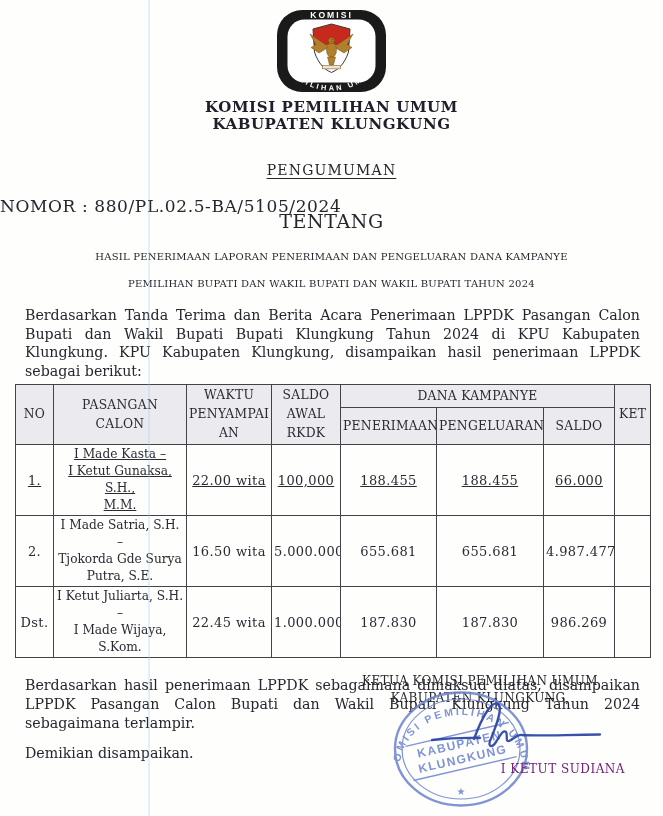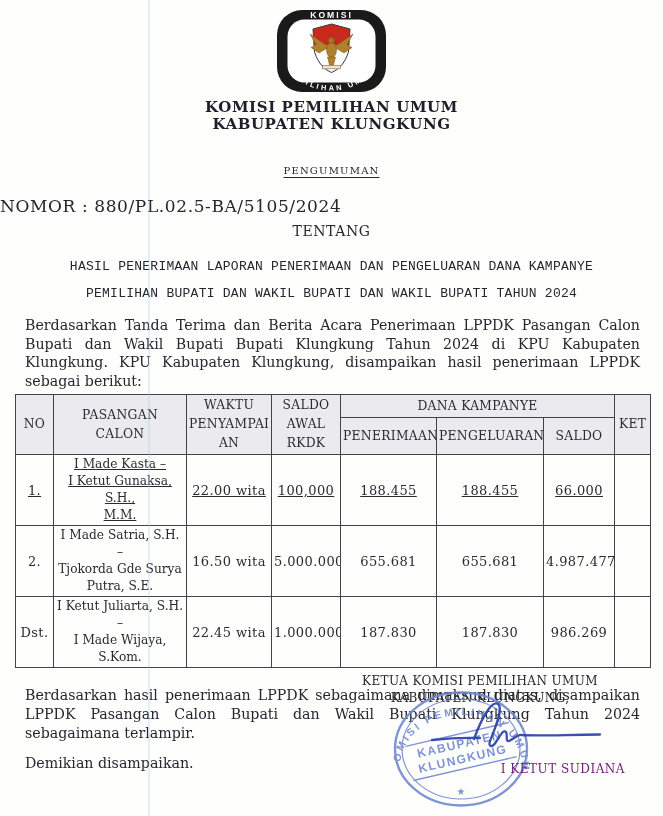--- a/index.html
+++ b/index.html
@@ -9,25 +9,25 @@
     font-family:"DejaVu Serif","Liberation Serif",serif;
     color:#26262e;
   }
   .scan-artifact-line {
     position:absolute; left:148px; top:0; width:2px; height:816px;
     background:rgba(150,210,240,0.28); pointer-events:none;
   }
   .header { text-align:center; }
   .logo-wrap { margin-top:8px; height:86px; }
   .org-name { margin-top:5px; font-weight:bold; font-size:15px; line-height:16.5px; letter-spacing:0.6px; color:#1f1f2b; }
-  .announcement { margin-top:31px; text-align:center; font-size:10px; line-height:15px; letter-spacing:1.2px;
+  .announcement { margin-top:31px; text-align:center; font-size:14px; line-height:15px; letter-spacing:1.2px;
     text-decoration:underline; text-underline-offset:3px; }
   .number { margin-top:21px; text-align:left; font-size:17px; line-height:15px; letter-spacing:0.6px; }
-  .about { margin-top:10px; text-align:center; font-size:14px; line-height:14px; letter-spacing:0.6px; }
-  .doc-title { margin-top:15px; text-align:center; font-size:13px; line-height:27px; letter-spacing:0.25px;font-family:Liberation Mono, monospace; }
+  .about { text-align:center; font-size:19px; line-height:14px; letter-spacing:0.6px; }
+  .doc-title { margin-top:15px; text-align:center; font-size:10px; line-height:27px; letter-spacing:0.25px; }
   .para { margin:9px 23px 0 25px; font-size:14.2px; line-height:18.6px; text-align:justify; }
   .para2 { margin-top:18px; }
   .closing-line { margin:12px 23px 0 25px; font-size:14.2px; line-height:18.6px; }
 
   table.lppdk { border-collapse:collapse; table-layout:fixed; width:635px; margin:4px 0 0 15px;
     font-size:12.3px; color:#2a2a33; }
   table.lppdk th, table.lppdk td { border:1.4px solid #42424a; text-align:center; vertical-align:middle;
     padding:1px 2px; font-weight:normal; overflow:hidden; }
   table.lppdk thead th { background:#ebebef; line-height:19px; letter-spacing:0.3px; }
   tr.hdr-top th { height:20px; }

